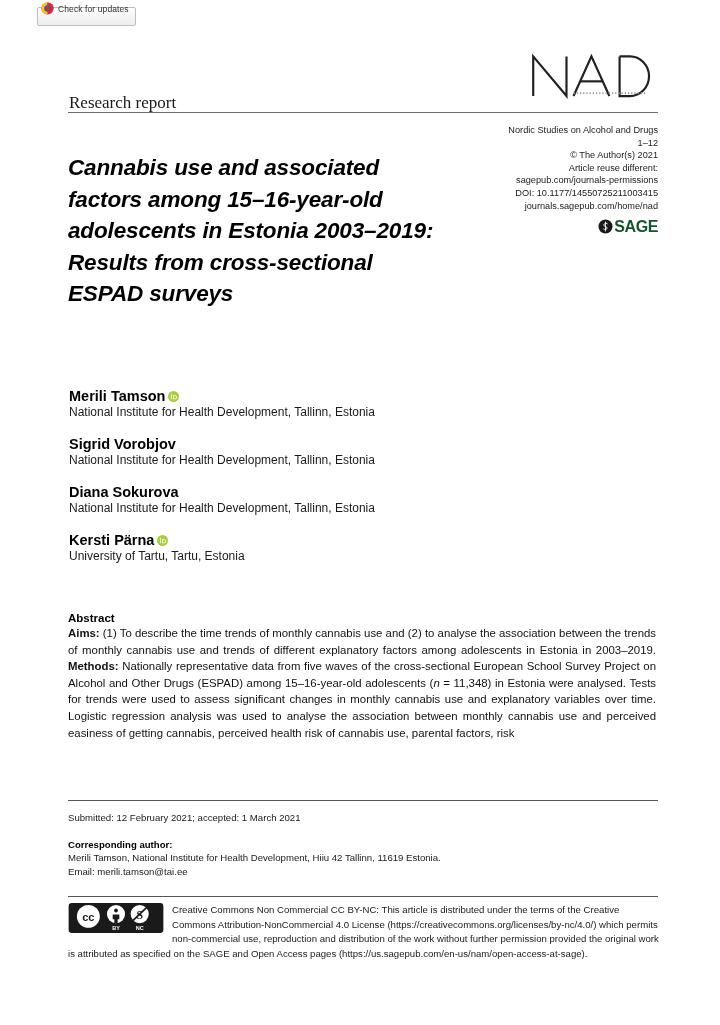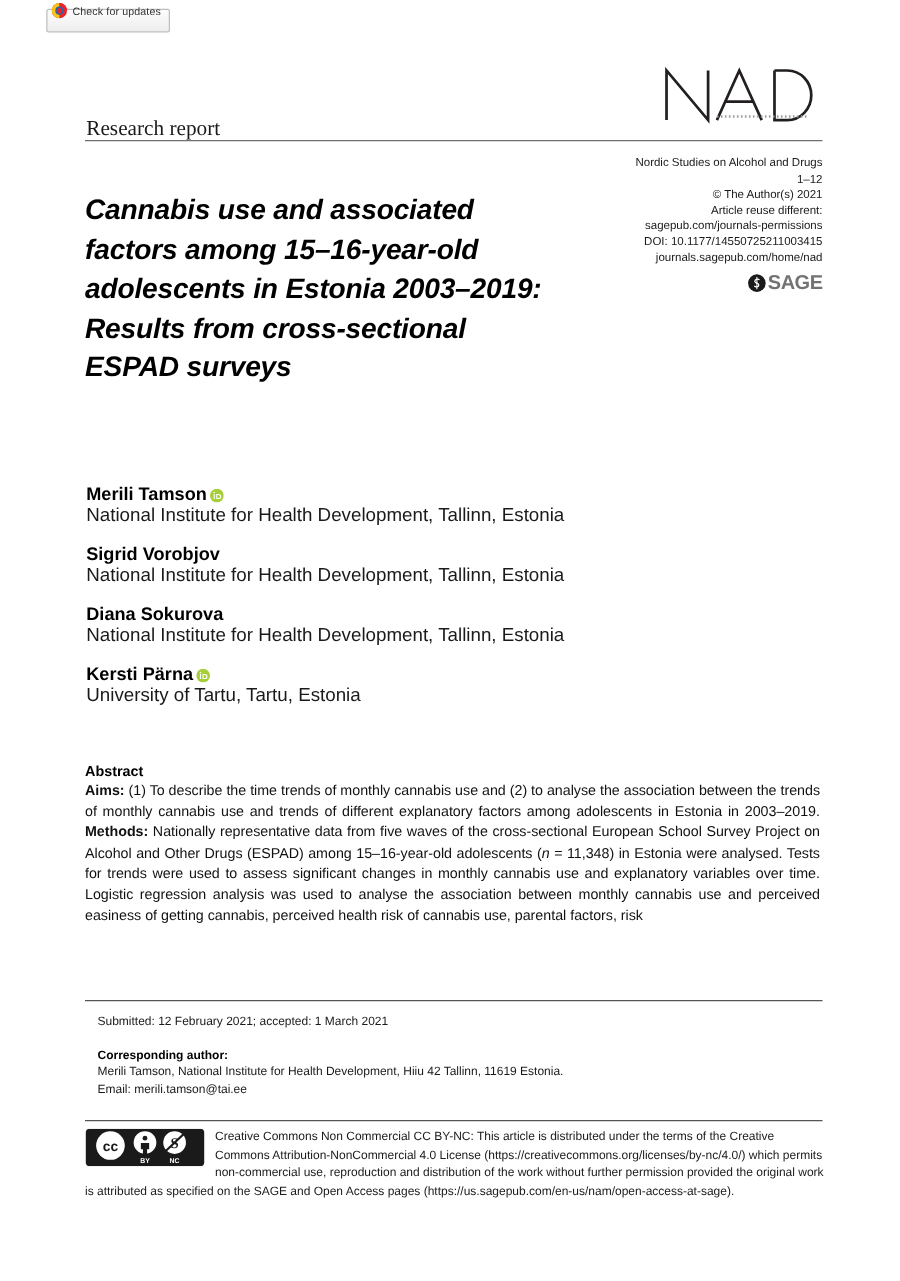--- a/index.html
+++ b/index.html
@@ -88,21 +88,21 @@
     display: flex;
     align-items: center;
     gap: 1px;
   }
   .sage-mark { width: 15px; height: 15px; display: block; }
   .sage-word {
     font-family: "Liberation Sans", sans-serif;
     font-weight: bold;
     font-size: 16px;
     letter-spacing: -0.4px;
-    color: #737373;
+    color: #14532d;
     line-height: 15px;
   }
 
   
   .title {
     position: absolute;
     left: 68px;
     top: 137px;
     width: 380px;
     font-size: 22.5px;
@@ -125,21 +125,21 @@
     font-size: 14.5px;
     font-weight: bold;
     color: #000;
     line-height: 17px;
     display: flex;
     align-items: center;
     gap: 3px;
   }
   .orcid { width: 11px; height: 11px; display: block; }
   .author-affil {
-    font-size: 15px;
+    font-size: 12px;
     line-height: 13px;
     color: #1a1a1a;
     margin-top: 1px;
   }
 
   
   .abstract {
     position: absolute;
     left: 68px;
     top: 612px;
@@ -157,21 +157,21 @@
     text-align: justify;
     color: #111;
     hyphens: manual;
   }
   .abstract-body b { font-weight: bold; }
   .abstract-body i { font-style: italic; }
 
   
   .footer-meta {
     position: absolute;
-    left: 78px;
+    left: 68px;
     top: 811px;
     width: 590px;
     font-size: 9.6px;
     line-height: 13.6px;
     color: #1a1a1a;
   }
   .submitted { margin-bottom: 13px; }
   .corr-heading { font-weight: bold; color: #000; }
 
   

